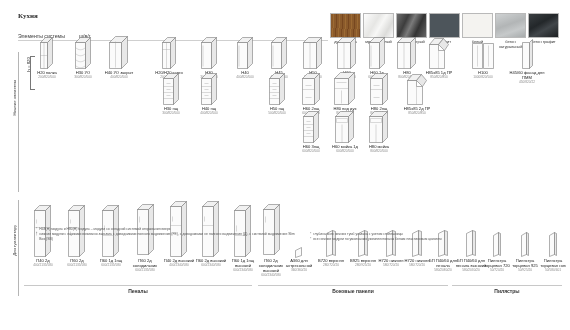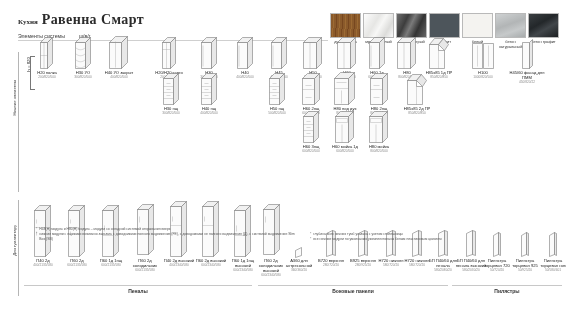--- a/index.html
+++ b/index.html
@@ -61,21 +61,20 @@
   .lns { fill:#e8e8e8; stroke:#6f6f6f; stroke-width:.55; stroke-linejoin:round; }
   .thin { fill:none; stroke:#9a9a9a; stroke-width:.35; }
 </style>
 </head>
 <body>
 
 <div id="page">
 
   <div class="hdr">
     <span class="kw">Кухня</span>
-    <span class="nm">Равенна Смарт</span>
   </div>
 
   <div class="subrow">
     <div class="line">
       <span>Элементы системы</span>
       <span>ш/в/г</span>
     </div>
   </div>
   <div class="rule"></div>
 

